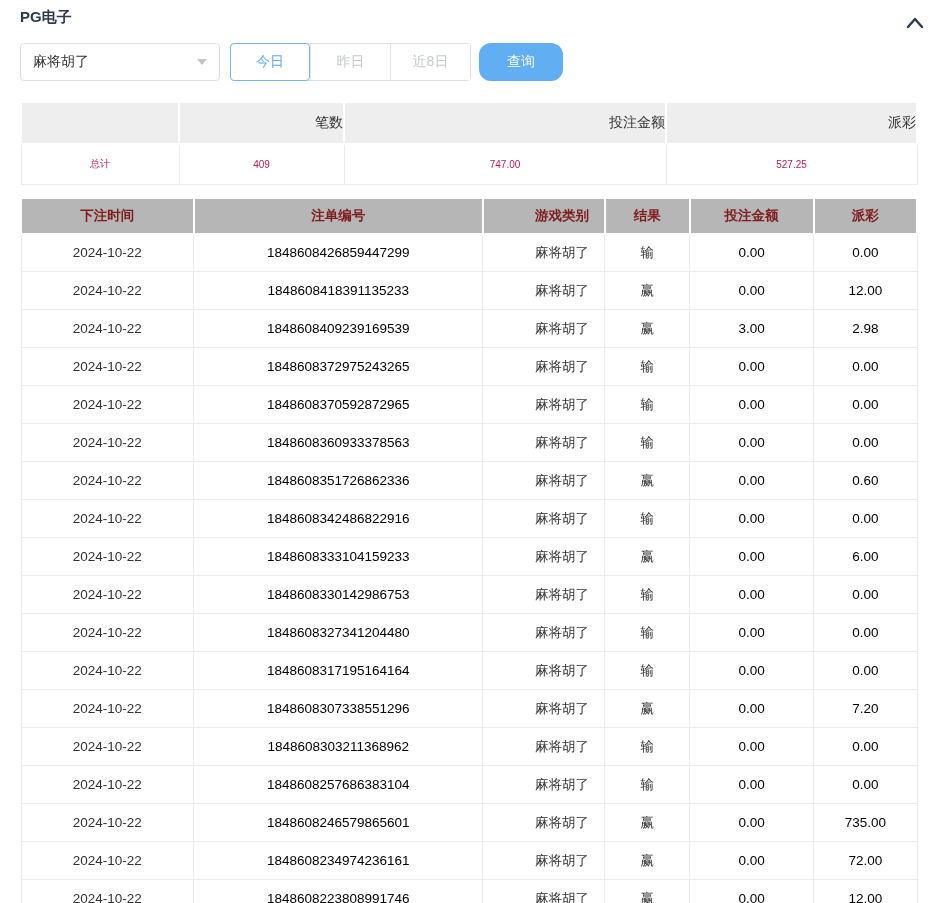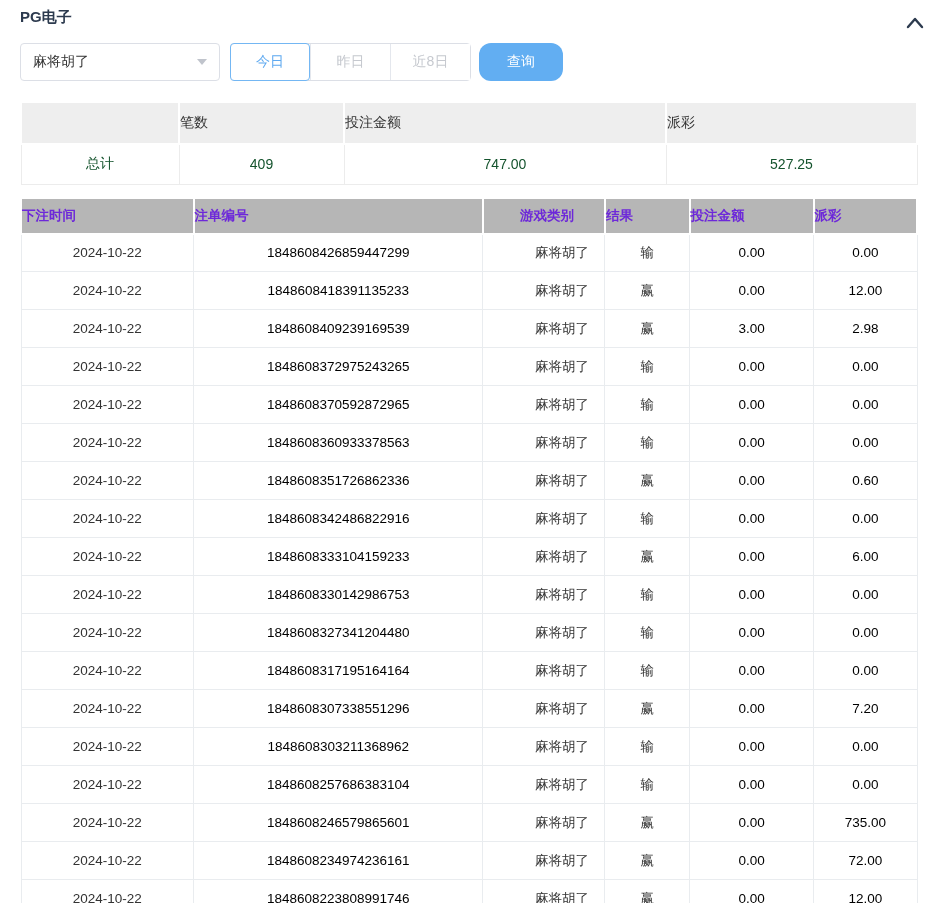--- a/index.html
+++ b/index.html
@@ -33,30 +33,30 @@
   .quick-btn:first-child { border-left: none; }
   .quick-btn.active { color: #5ea9f0; border: 1px solid #74b7f3; border-radius: 4px;
     margin: -1px 0 -1px -1px; height: 38px; background: #fff; }
   .search-btn { margin-left: 8px; width: 84px; height: 38px; background: #62aef2;
     color: #fff; font-size: 14px; border: none; border-radius: 12px; cursor: pointer;
     font-family: "Liberation Sans", sans-serif; }
 
   
   .summary { width: 896px; border-collapse: collapse; margin-top: 20px; table-layout: fixed; }
   .summary th { background: #eeeeee; height: 42px; font-size: 14px; font-weight: 400;
-    color: #333; text-align: left; border: 2px solid #fff; }
-  .summary td { background: #fff; height: 40px; font-size: 14px; text-align: center;
-    color: #14532d; border: 1px solid #ececec; }
+    color: #333; text-align: right; border: 2px solid #fff; }
+  .summary td { background: #fff; height: 40px; font-size: 10px; text-align: center;
+    color: #be185d; border: 1px solid #ececec; }
   .summary .c0 { width: 158px; } .summary .c1 { width: 165px; }
   .summary .c2 { width: 322px; } .summary .c3 { width: 251px; }
 
   
   .records { width: 898px; border-collapse: collapse; margin-top: 12px; table-layout: fixed; }
-  .records th { background: #b6b6b6; color: #6d28d9; font-size: 13.5px; font-weight: 700;
-    height: 36px; text-align: left; border: 2px solid #fff; }
+  .records th { background: #b6b6b6; color: #7f1d1d; font-size: 13.5px; font-weight: 700;
+    height: 36px; text-align: center; border: 2px solid #fff; }
   .records td { height: 38px; font-size: 13.5px; text-align: center;
     border: 1px solid #e9ecef; color: #333; background: #fff; }
   .records td.muted { color: #000000; }
   .records .c0 { width: 167px; } .records .c1 { width: 280px; }
   .records .c2 { width: 118px; padding-left: 36px; } .records .c3 { width: 82px;  }
   .records .c4 { width: 120px; } .records .c5 { width: 100px; }
 </style>
 </head>
 <body>
 

